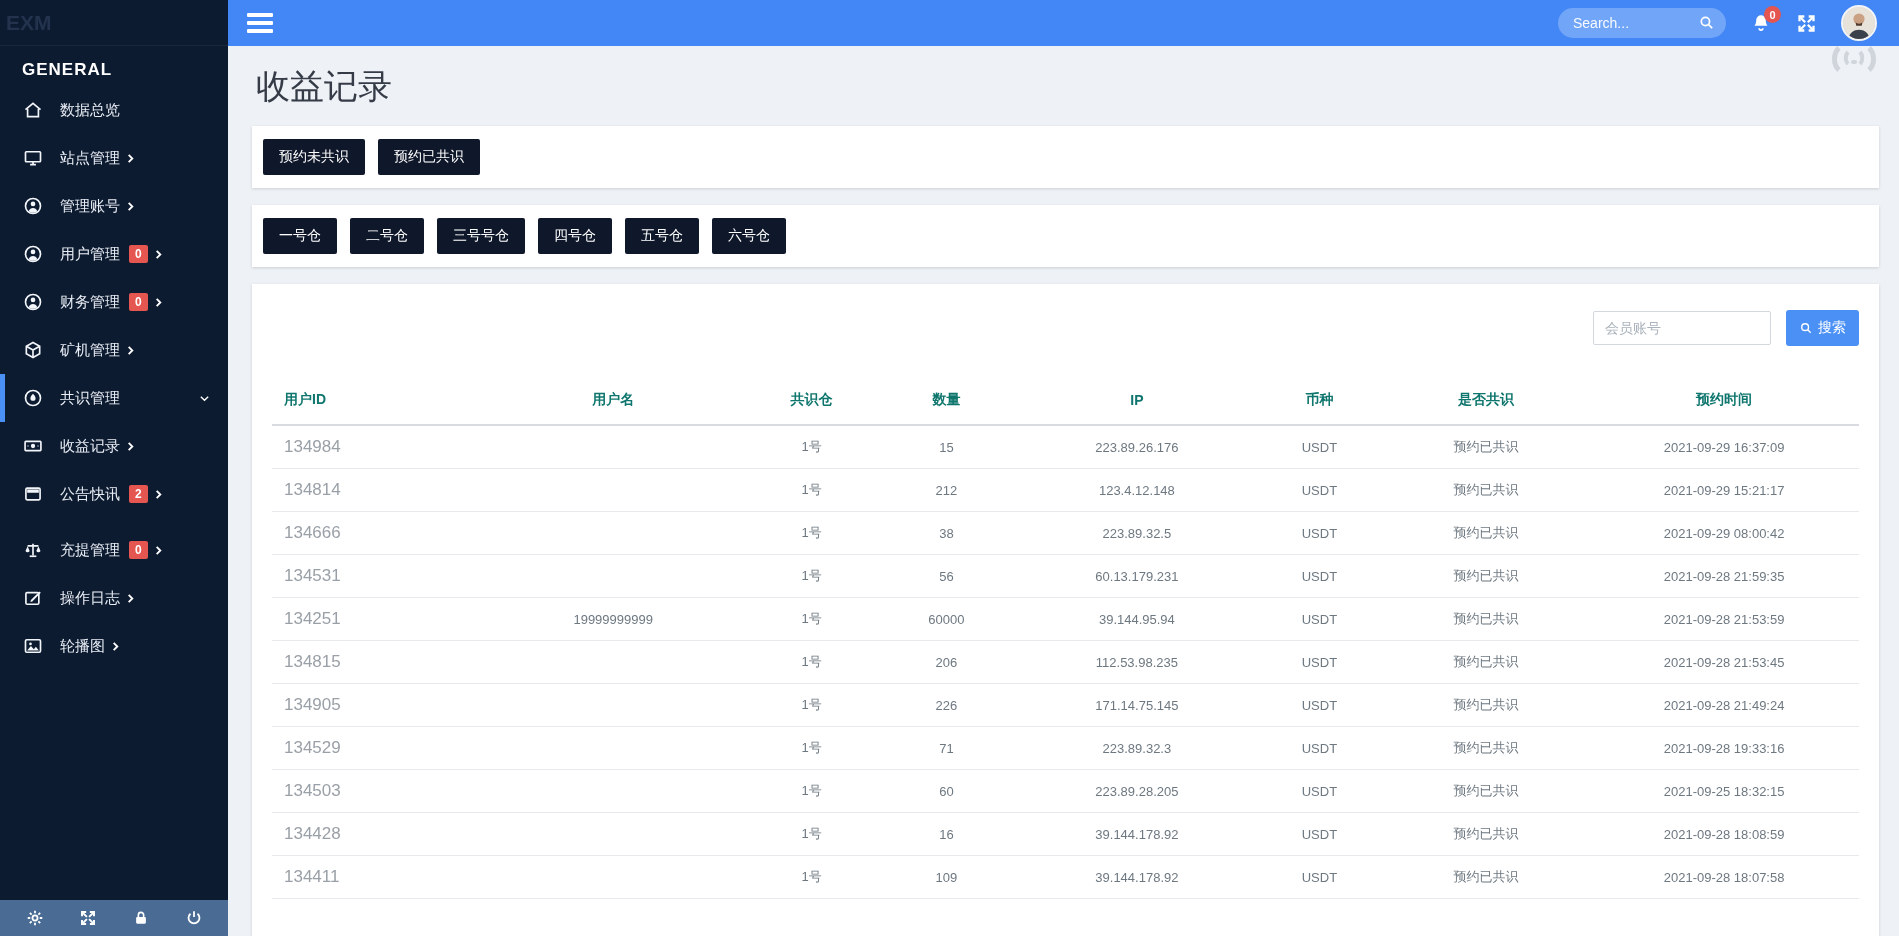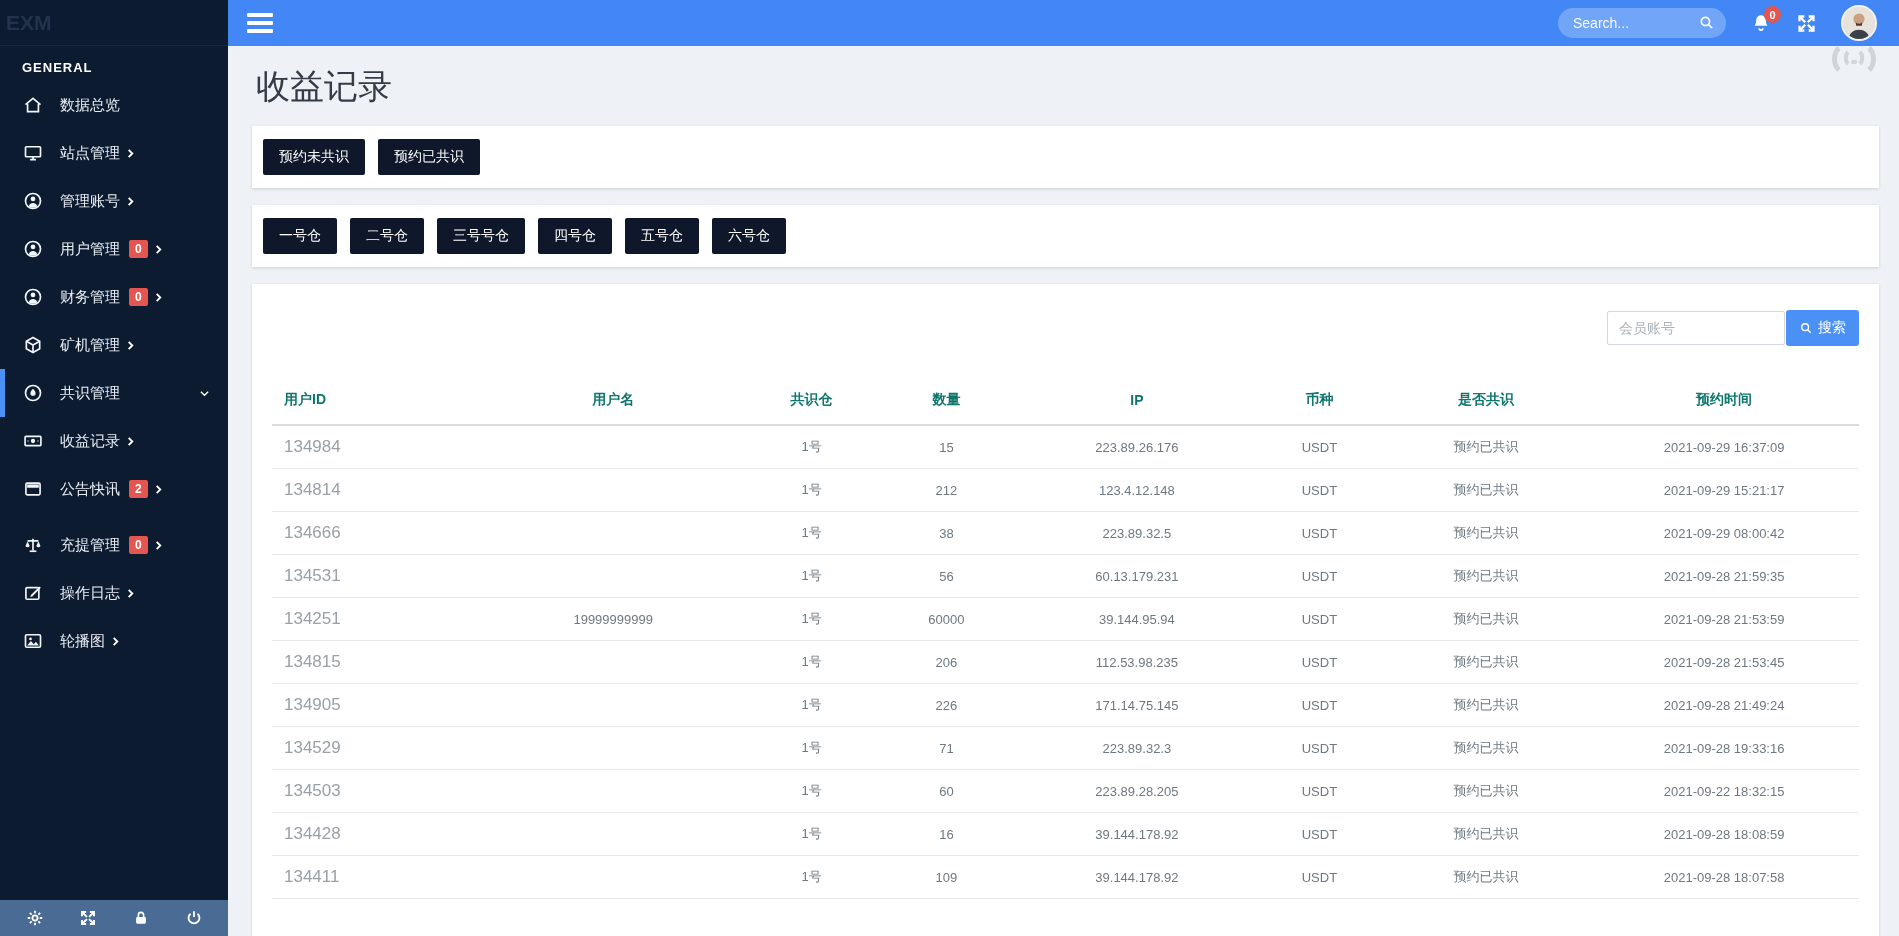--- a/index.html
+++ b/index.html
@@ -3,21 +3,21 @@
 <meta charset="utf-8">
 <style>
   * { margin:0; padding:0; box-sizing:border-box; }
   html,body { width:1899px; height:936px; font-family:"Liberation Sans","DejaVu Sans",sans-serif; }
   #app { position:relative; width:1899px; height:936px; overflow:hidden; background:#eef1f5; }
 
   
   .sidebar { position:absolute; left:0; top:0; width:228px; height:936px; background:#0d1b31; z-index:5; }
   .brand { height:46px; display:flex; align-items:center; padding-left:6px;
            color:#23334d; font-size:21px; font-weight:bold; border-bottom:1px solid rgba(255,255,255,0.05); }
-  .section-label { margin:14px 0 6px 22px; color:#ffffff; font-size:13px; font-weight:bold; letter-spacing:1px; }
+  .section-label { margin:14px 0 6px 22px; color:#ffffff; font-size:17px; font-weight:bold; letter-spacing:1px; }
   .mi { position:relative; height:48px; display:flex; align-items:center; padding-left:23px; cursor:pointer; color:#e9eef5; }
   .mi .ico { width:20px; height:20px; margin-right:17px; flex:0 0 20px; color:#f2f5f9; }
   .mi .ico svg { width:20px; height:20px; display:block; }
   .mi .lbl { font-size:15px; }
   .badge { background:#e4564f; color:#fff; font-size:12px; line-height:1; padding:3px 6px; border-radius:2px; margin-left:9px; font-weight:bold; }
   .chev { width:11px; height:11px; margin-left:5px; color:#fff; }
   .chev svg { width:11px; height:11px; display:block; }
   .chev-end { position:absolute; right:18px; }
   .group { position:relative; }
   .group::before { content:""; position:absolute; left:0; top:0; bottom:0; width:5px; background:#4a90f5; }
@@ -52,21 +52,21 @@
 
   
   .main { position:absolute; left:228px; top:46px; right:0; bottom:0; background:#eef1f5; padding:12px 20px 0 24px; overflow:hidden; }
   .watermark { position:absolute; right:16px; top:-4px; opacity:0.75; color:#c6cbd3; }
   .page-title { font-size:34px; color:#353c47; font-weight:400; margin:6px 0 16px 4px; }
   .card { background:#fff; box-shadow:0 1px 3px rgba(0,0,0,0.14); margin-bottom:17px; }
   .card-pad { padding:13px 11px; display:flex; }
   .btn-blue { background:#0f172a; color:#fff; border:none; font-size:14px; padding:9px 16px; margin-right:13px;
               border-radius:2px; cursor:pointer; font-family:Liberation Serif, serif; }
   .card-main { padding:26px 20px 0 20px; min-height:660px; }
-  .search-row { display:flex; justify-content:flex-end; align-items:center; gap:1px; }
+  .search-row { display:flex; justify-content:flex-end; align-items:center; gap:15px; }
   .member-input { width:178px; height:34px; border:1px solid #d3d8de; border-radius:2px; font-size:14px; padding:0 11px;
                   color:#555; outline:none; font-family:inherit; }
   .member-input::placeholder { color:#aab2bb; }
   .search-btn { background:#4a90f5; color:#fff; border:none; border-radius:3px; height:36px; padding:0 13px;
                 font-size:14px; display:flex; align-items:center; gap:5px; cursor:pointer; font-family:inherit; }
   .search-btn svg { width:14px; height:14px; }
 
   table { width:100%; border-collapse:collapse; margin-top:30px; }
   th { font-size:14px; color:#0f766e; font-weight:bold; padding:15px 8px; border-bottom:2px solid #d8dbe0; text-align:center; }
   th.left, td.left { text-align:left; padding-left:12px; }
@@ -544,21 +544,21 @@
             </tr>
 
             <tr>
               <td class="left idcell">134503</td>
               <td></td>
               <td>1号</td>
               <td>60</td>
               <td>223.89.28.205</td>
               <td>USDT</td>
               <td>预约已共识</td>
-              <td>2021-09-22 18:32:15</td>
+              <td>2021-09-25 18:32:15</td>
             </tr>
 
             <tr>
               <td class="left idcell">134428</td>
               <td></td>
               <td>1号</td>
               <td>16</td>
               <td>39.144.178.92</td>
               <td>USDT</td>
               <td>预约已共识</td>

